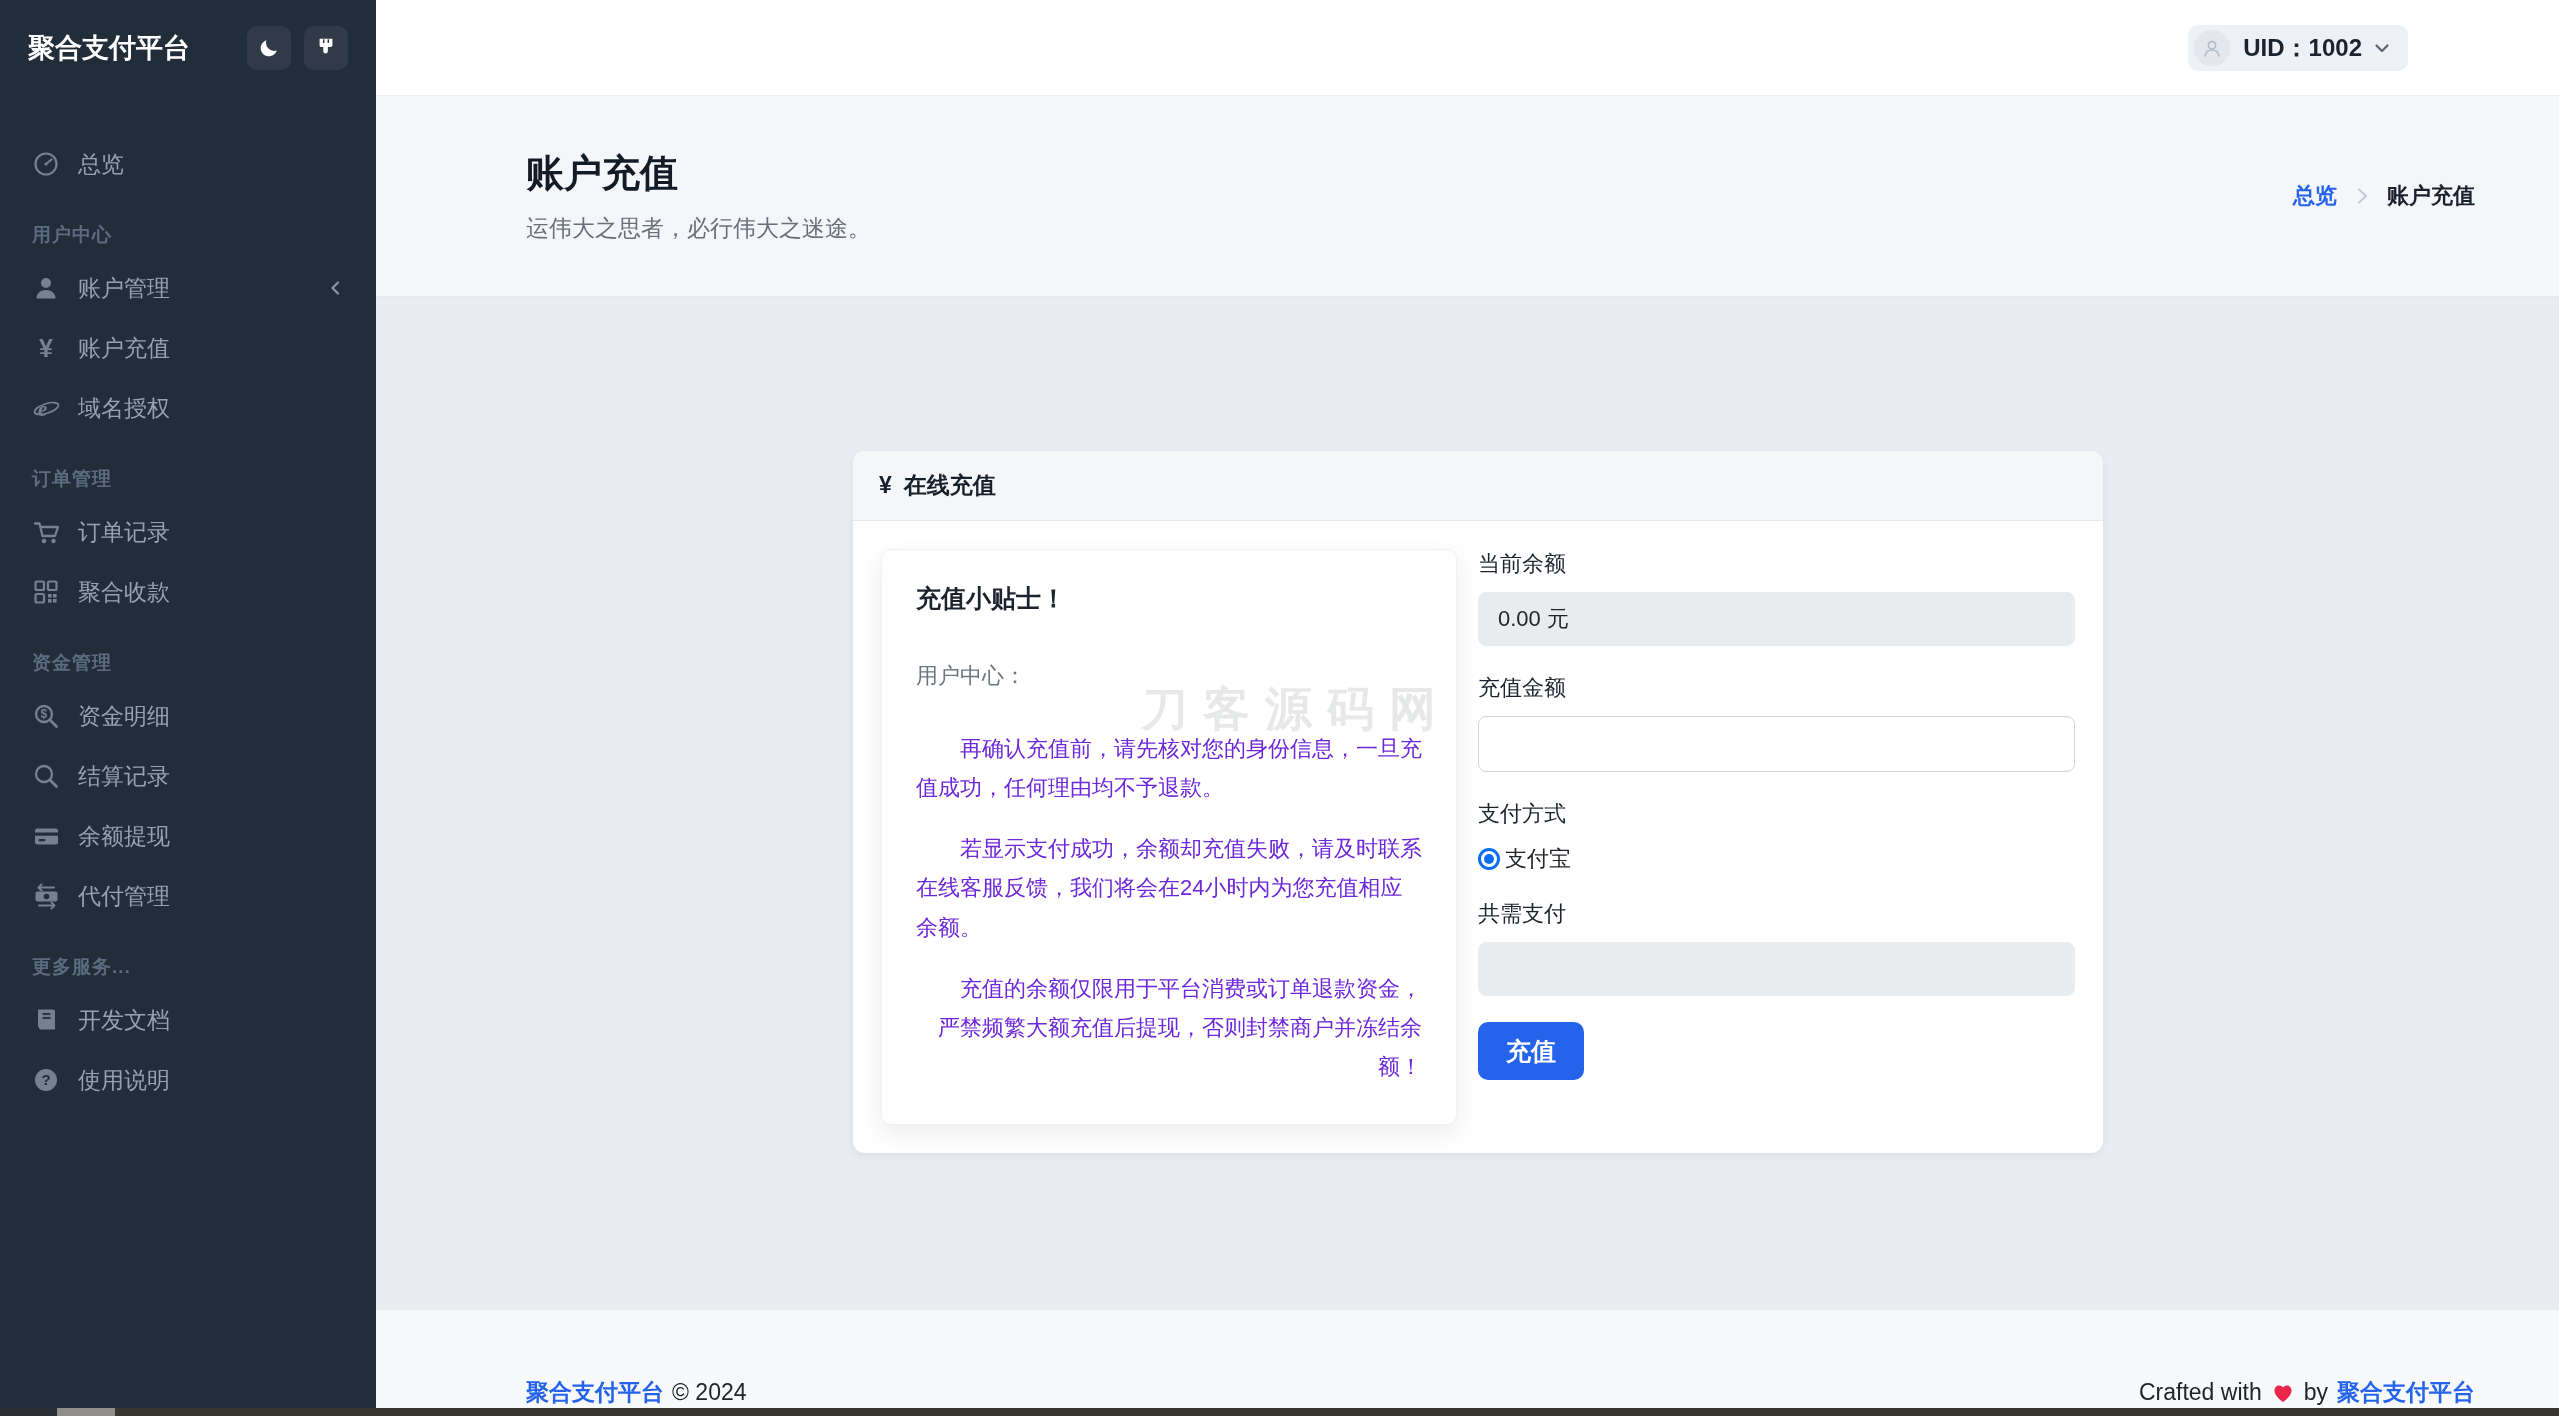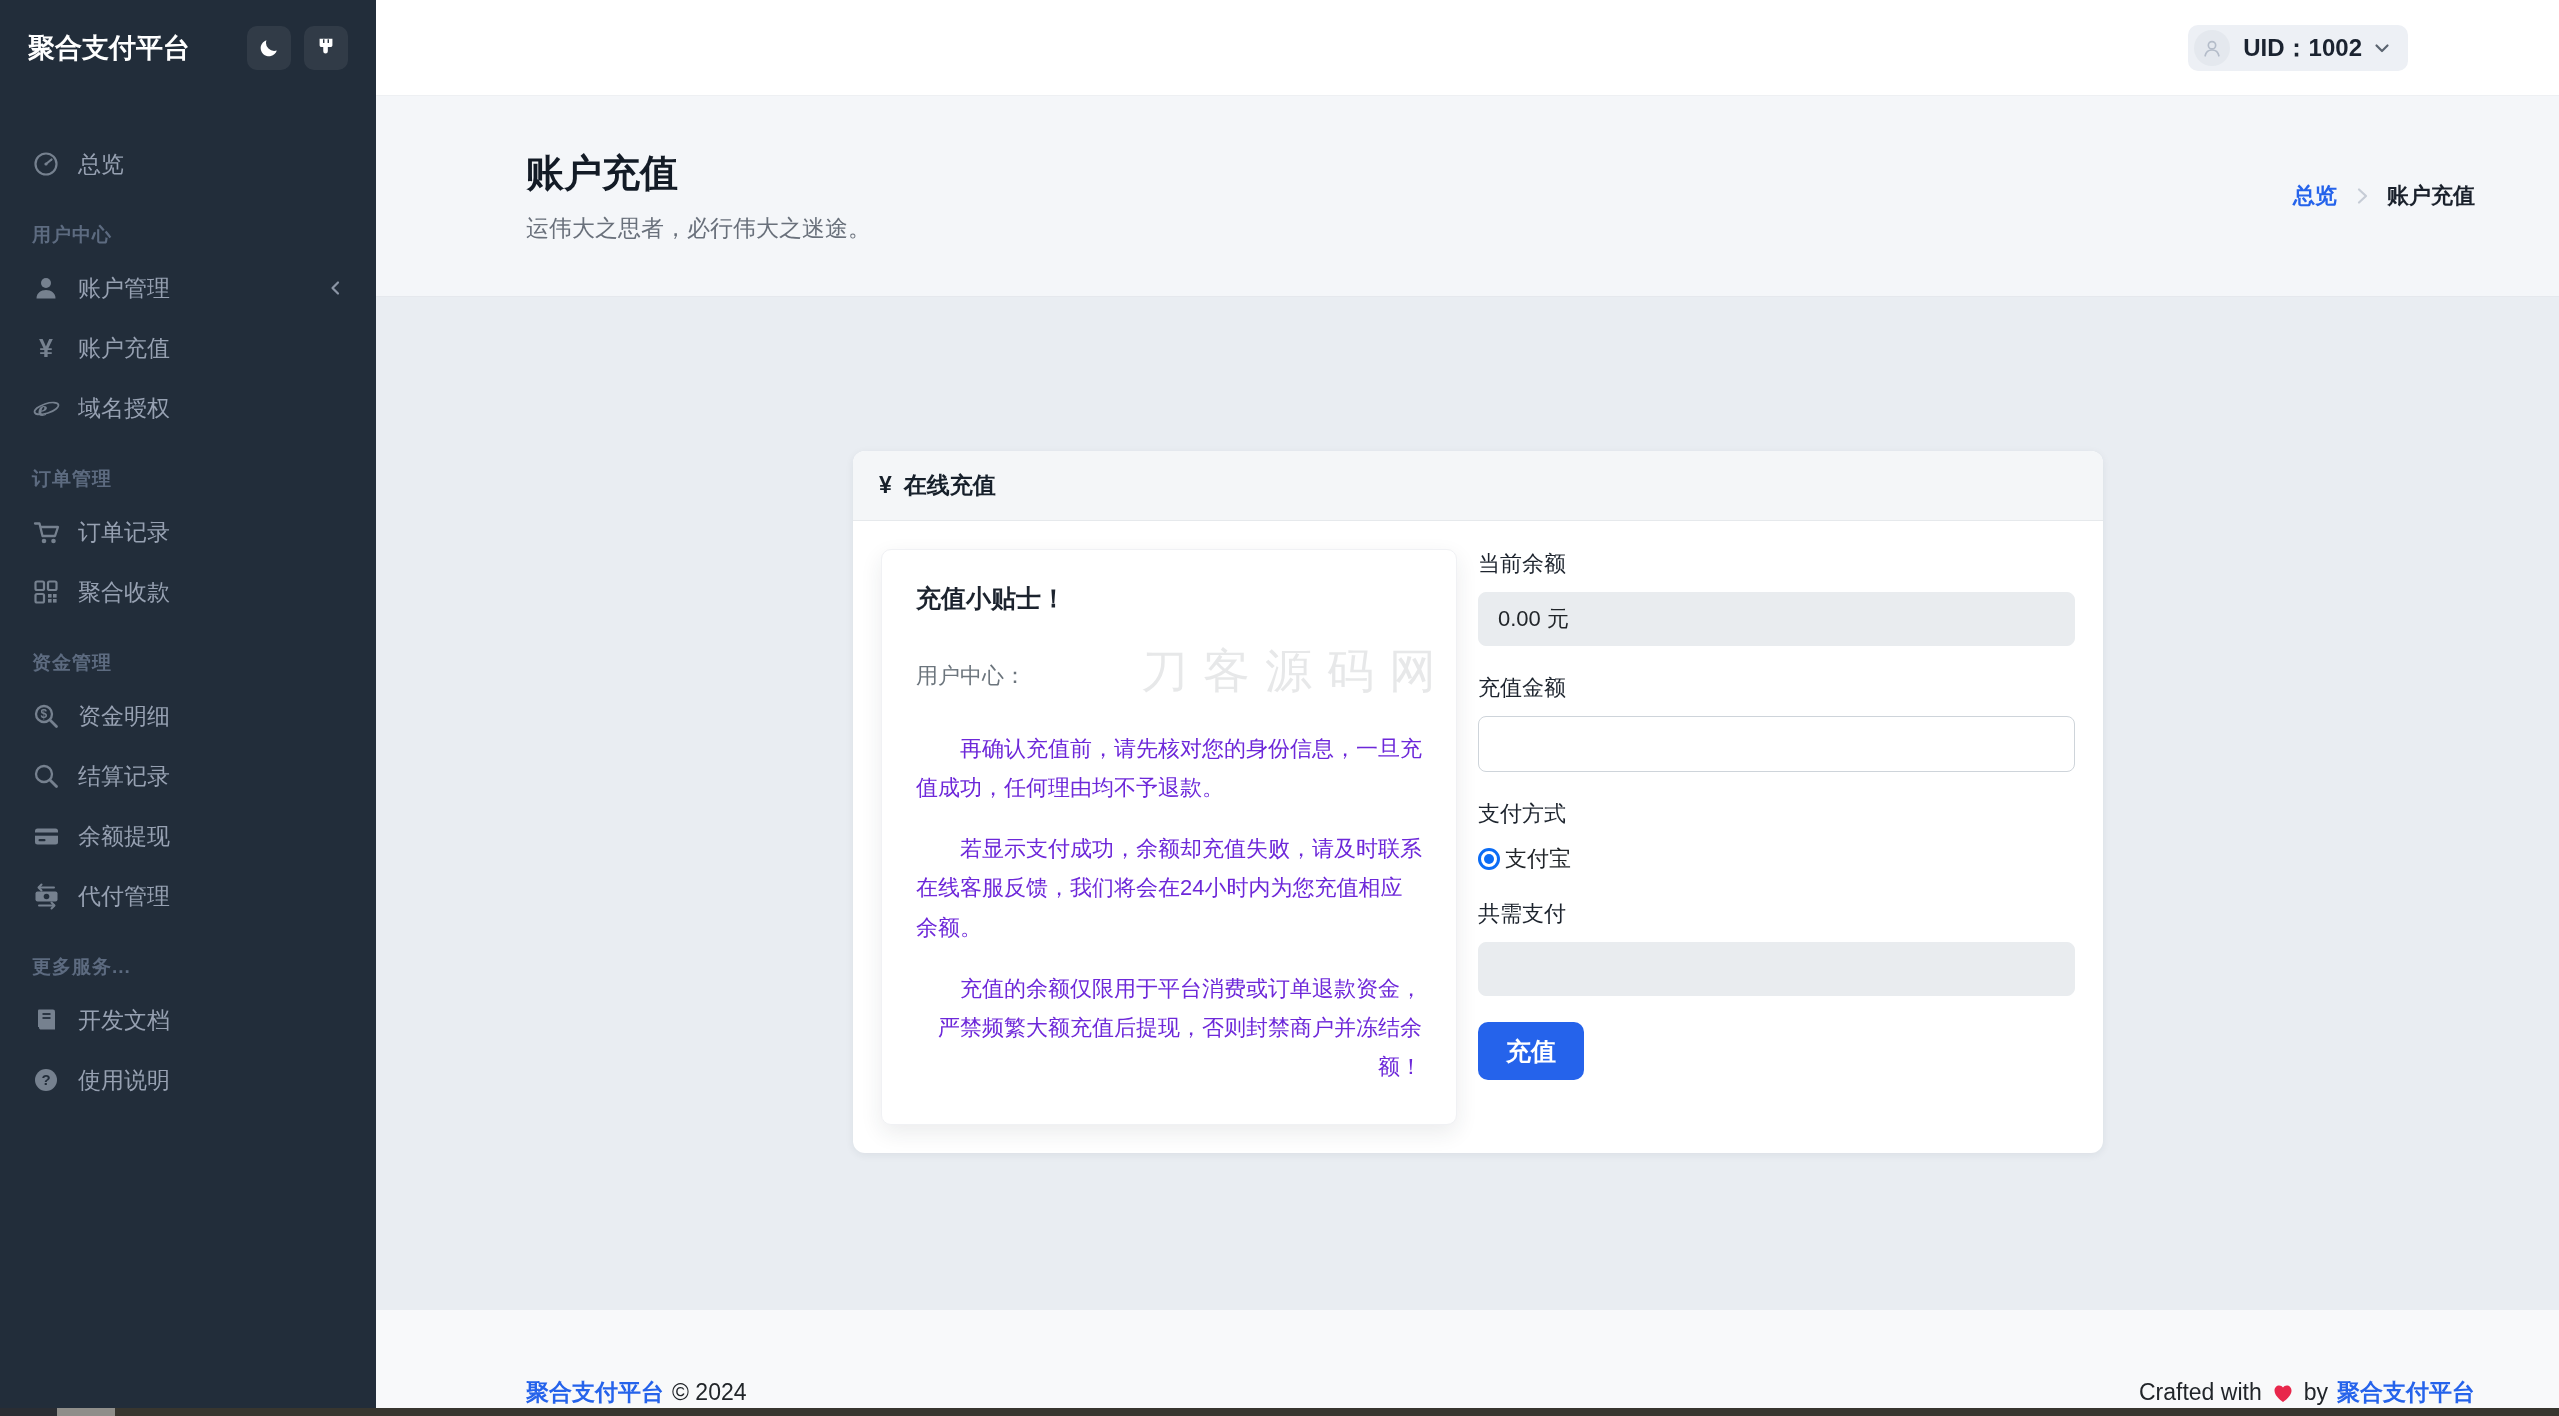--- a/index.html
+++ b/index.html
@@ -63,21 +63,21 @@
   .ft-link { color:#2563eb; font-weight:bold; cursor:pointer; }
   .ft-left span { margin-right:8px; }
   .ft-right { display:flex; align-items:center; gap:9px; }
 
   
   .hscroll { position:absolute; left:0; top:1408px; width:2559px; height:8px; background:#38362f; z-index:10; }
   .hscroll .dark-seg { position:absolute; left:0; top:0; width:57px; height:8px; background:#2a2d33; }
   .hscroll .thumb { position:absolute; left:57px; top:0; width:58px; height:8px; background:#8f8e8a; }
 
   
-  .watermark { position:absolute; left:1141px; top:640px; font-size:47px; font-weight:normal; letter-spacing:15px; color:rgba(60,65,75,0.12); z-index:50; pointer-events:none; white-space:nowrap; }
+  .watermark { position:absolute; left:1141px; top:678px; font-size:47px; font-weight:bold; letter-spacing:15px; color:rgba(60,65,75,0.12); z-index:50; pointer-events:none; white-space:nowrap; }
 
   svg { display:block; }
 </style>
 </head>
 <body>
 
 <aside class="sidebar">
   <div class="sidebar-header">
     <div class="brand">聚合支付平台</div>
     <div class="icon-btn">

